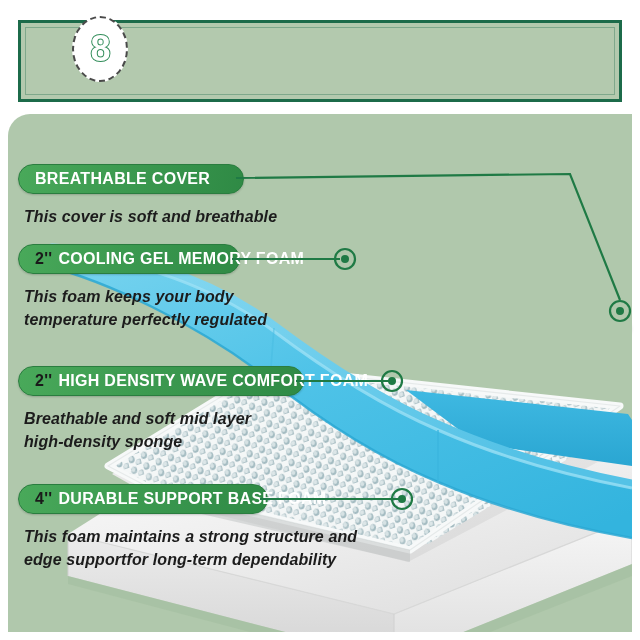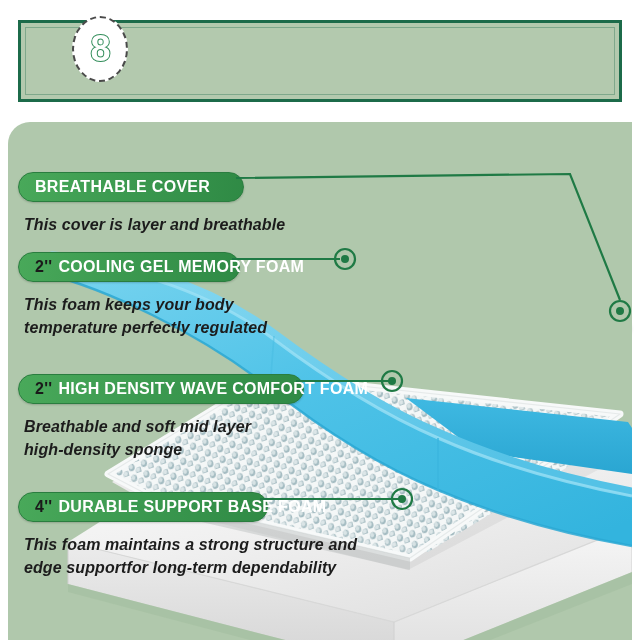--- a/index.html
+++ b/index.html
@@ -84,21 +84,21 @@
       -2px  0px 0 #2e8b57,  2px  0px 0 #2e8b57,
        3px  3px 3px rgba(0,0,0,0.20);
     transform-origin: left center;
     scale: 1 1.08;
   }
 
   
   .panel {
     position: absolute;
     left: 8px;
-    top: 122px;
+    top: 114px;
     width: 624px;
     height: 518px;
     background: #b0c8ac;
     border-radius: 22px 0 0 0;
     overflow: hidden;
   }
 
   
   .art {
     position: absolute;
@@ -305,21 +305,21 @@
         <span class="thk">2''</span><span>HIGH DENSITY  WAVE COMFORT FOAM</span>
       </span>
     </div>
 
     <div class="pill" style="left:10px; top:370px; width:250px;">
       <span class="pill-text">
         <span class="thk">4''</span><span>DURABLE SUPPORT BASE FOAM</span>
       </span>
     </div>
 
-    <div class="desc" style="left:16px; top:92px;">This cover is layer and breathable</div>
+    <div class="desc" style="left:16px; top:92px;">This cover is soft and breathable</div>
 
     <div class="desc" style="left:16px; top:172px;">This foam keeps your body
 temperature perfectly regulated</div>
 
     <div class="desc" style="left:16px; top:294px;">Breathable and soft mid layer
 high-density sponge</div>
 
     <div class="desc" style="left:16px; top:412px;">This foam maintains a strong structure and
 edge supportfor long-term dependability</div>
 

